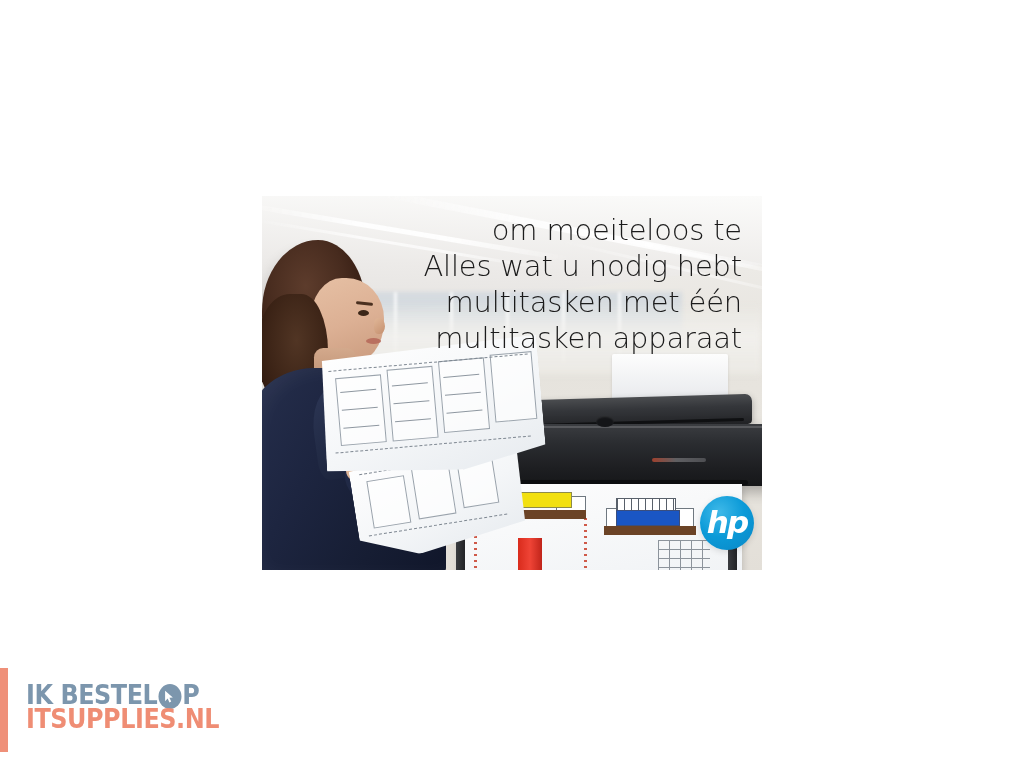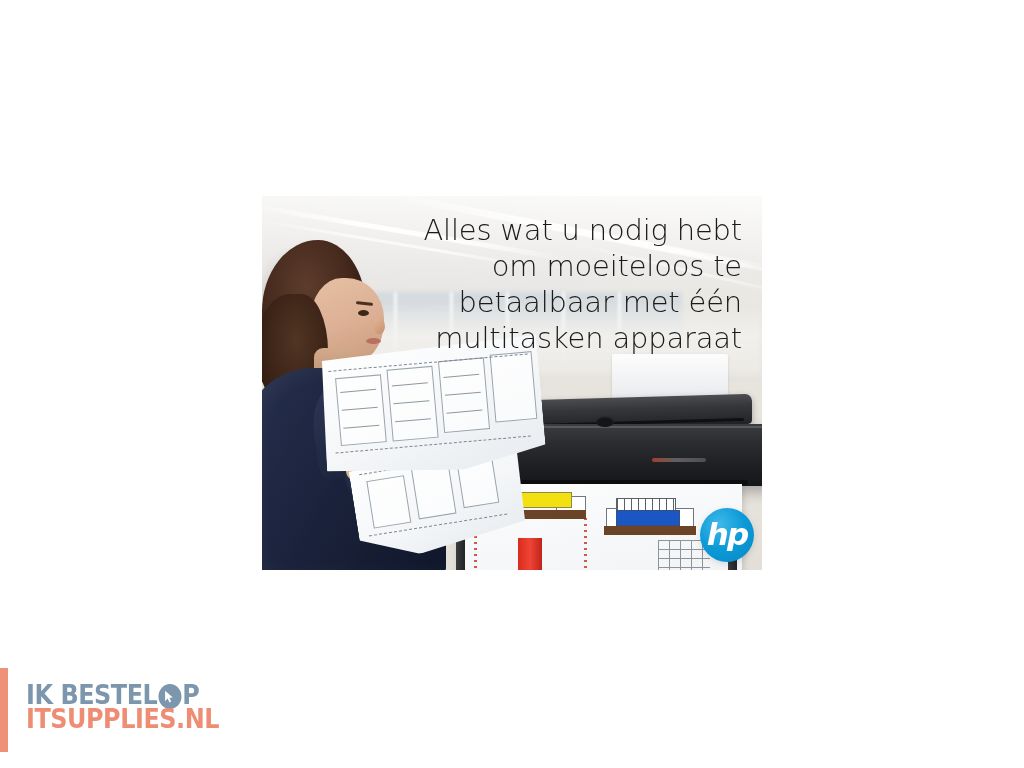--- a/index.html
+++ b/index.html
@@ -211,21 +211,21 @@
     background:
       repeating-linear-gradient(90deg,#7b838c 0 1px,transparent 1px 11px),
       repeating-linear-gradient(180deg,#7b838c 0 1px,transparent 1px 9px);
     opacity:.85;}
   .dotcol{position:absolute; width:3px; background:repeating-linear-gradient(180deg,#cf5a49 0 2px,transparent 2px 6px);}
   .dc1{left:14px; top:10px; height:96px;}
   .dc2{left:124px; top:34px; height:62px;}
 
   
   #hp{
-    position:absolute; left:438px; top:312px; width:54px; height:54px;
+    position:absolute; left:438px; top:300px; width:54px; height:54px;
     border-radius:50%;
     background:radial-gradient(circle at 36% 30%,#3fb9e8 0%,#0b9ad8 48%,#0a86c4 100%);
     box-shadow:0 2px 6px rgba(0,0,0,.12);
   }
   #hp .hp-txt{
     position:absolute; inset:0;
     color:#fff; font-family:"DejaVu Sans", sans-serif;
     font-style:italic; font-weight:700; font-size:31px;
     letter-spacing:-2px;
     display:flex; align-items:center; justify-content:center;
@@ -375,23 +375,23 @@
     <div class="pline" style="left:124px; top:70px; width:36px; height:1px;"></div>
     <div class="pdash" style="left:10px;  top:18px; width:200px;"></div>
     <div class="pdash" style="left:10px;  top:100px; width:196px;"></div>
   </div>
 
   <div id="hp">
     <span class="hp-txt">hp</span>
   </div>
 
   <div id="headline">
+    <span class="hl">om moeiteloos te</span>
     <span class="hl">Alles wat u nodig hebt</span>
-    <span class="hl">om moeiteloos te</span>
-    <span class="hl">betaalbaar met één</span>
+    <span class="hl">multitasken met één</span>
     <span class="hl">multitasken apparaat</span>
   </div>
 
 </div>
 
 <div id="shop-logo">
   <div id="accent-bar"></div>
 
   <div class="logo-line" id="logo-line-1">
     <span>IK BESTEL</span>

